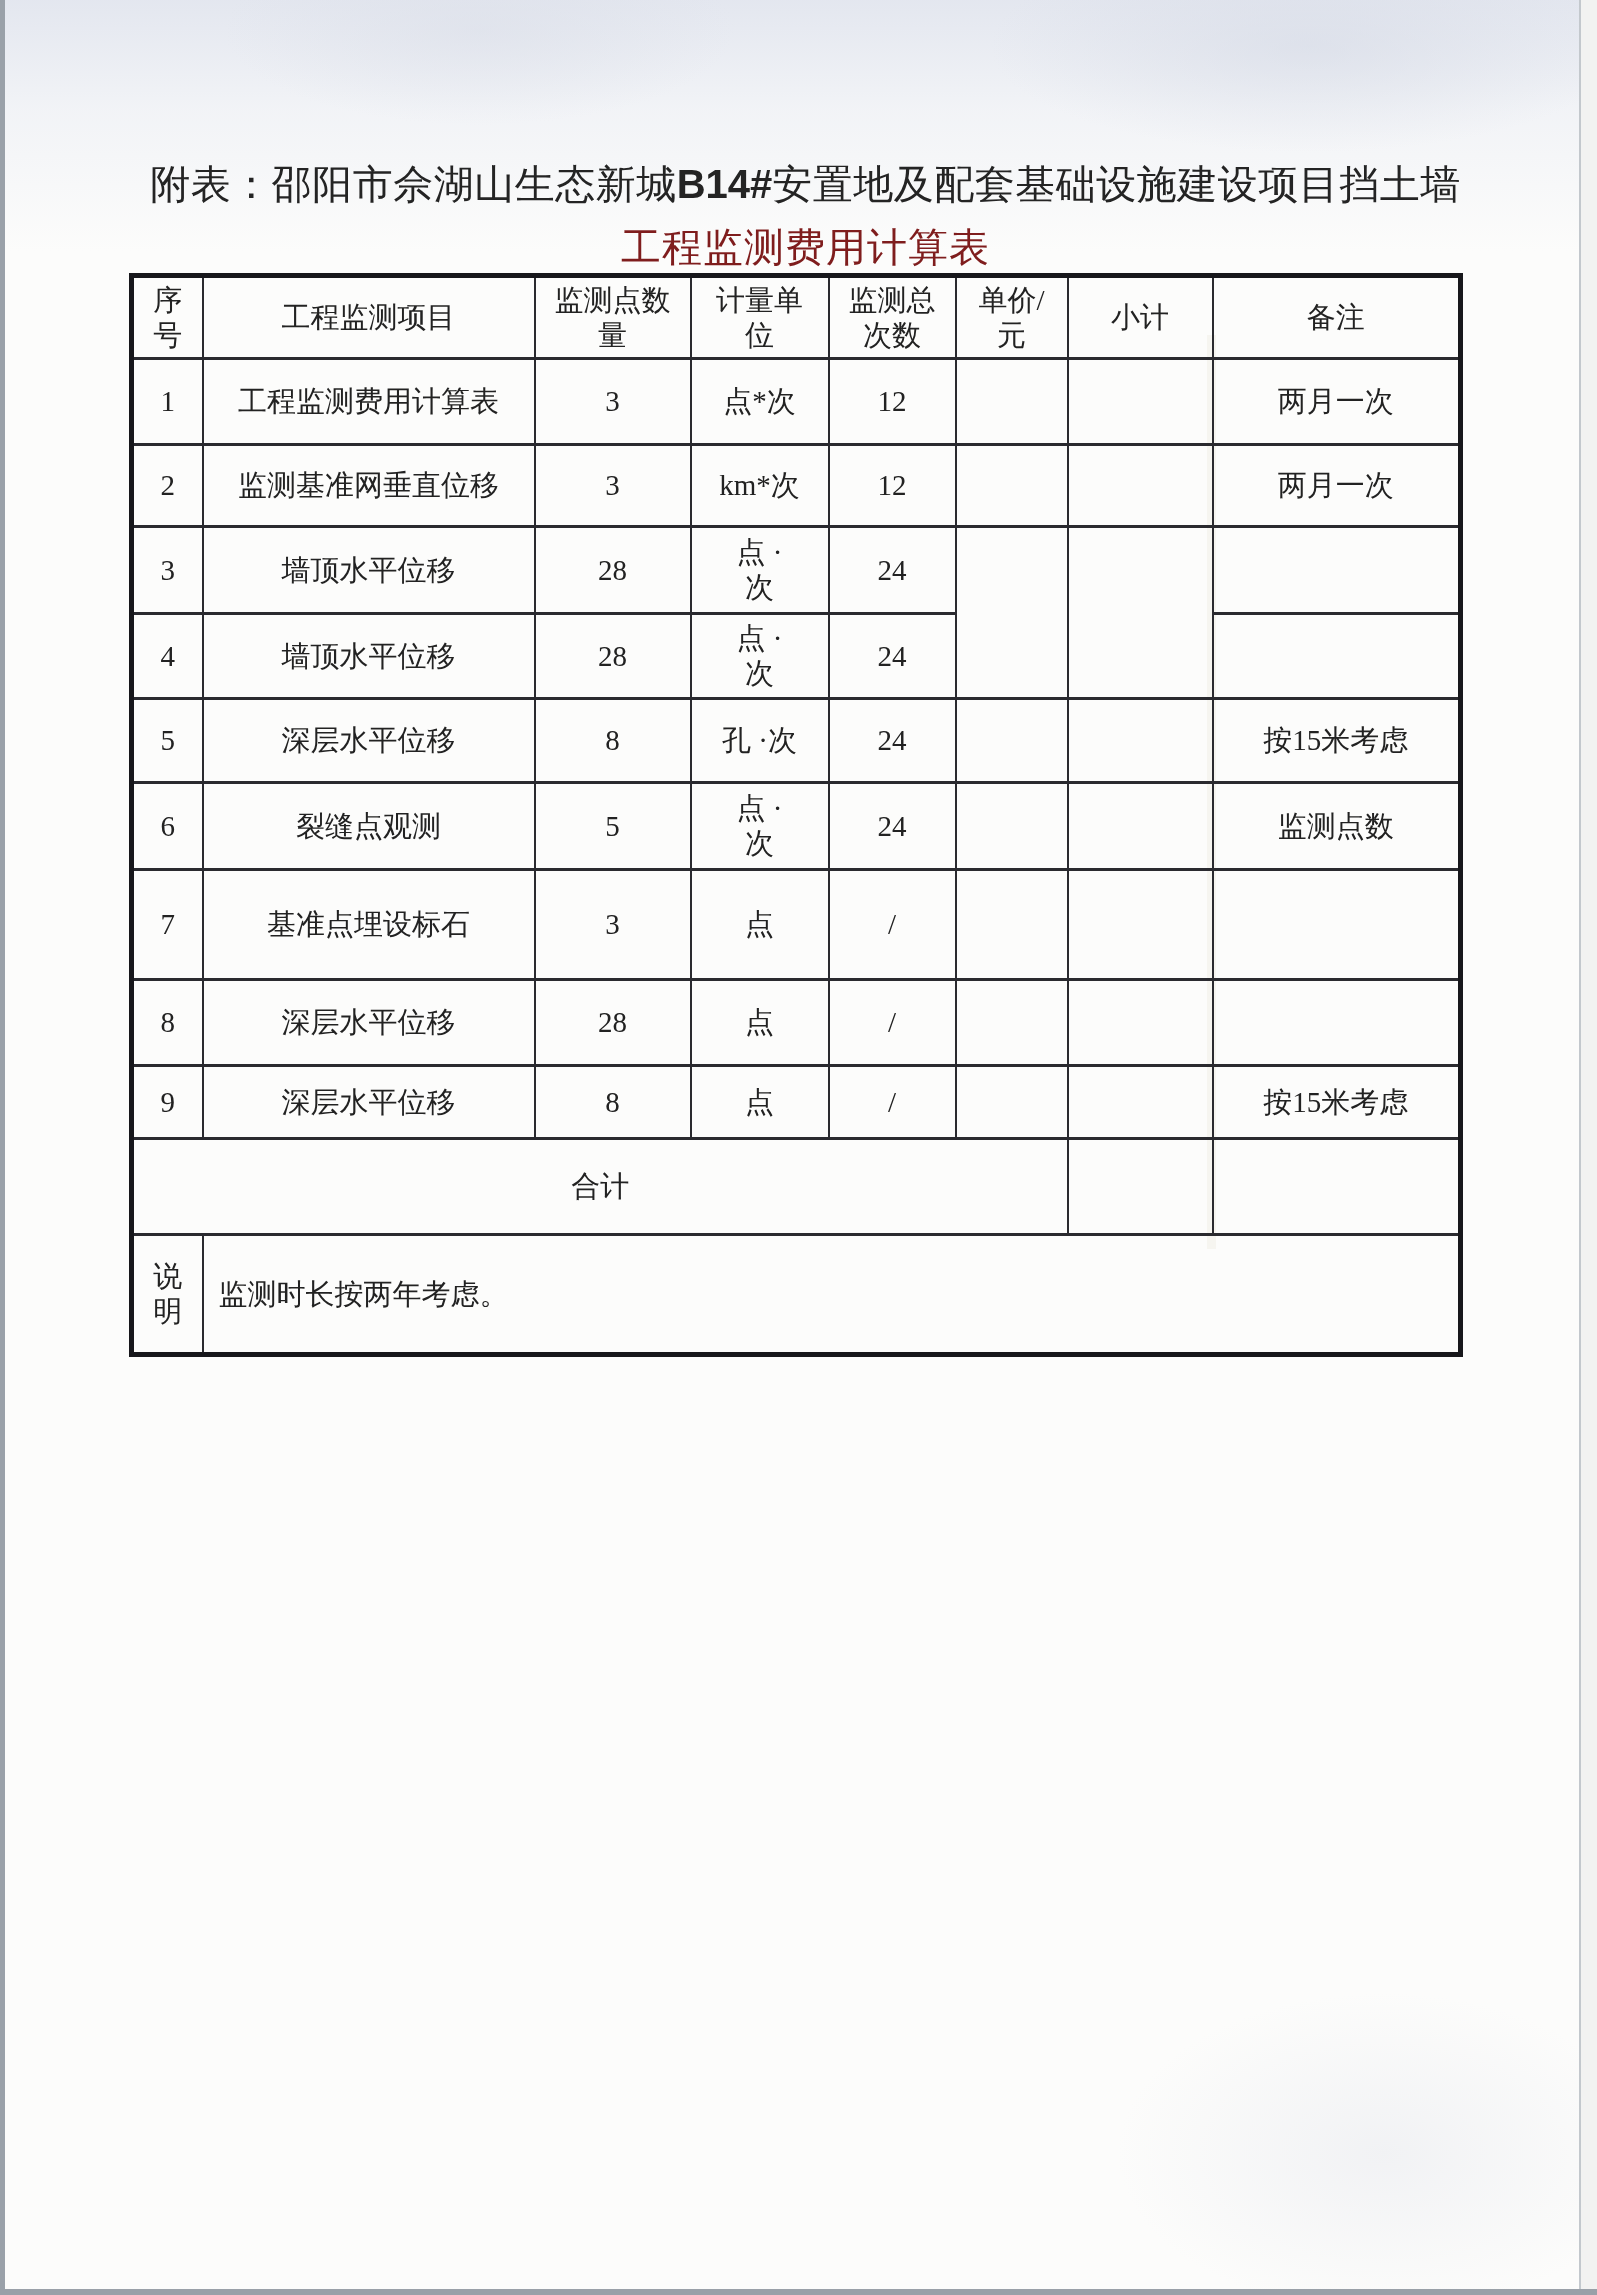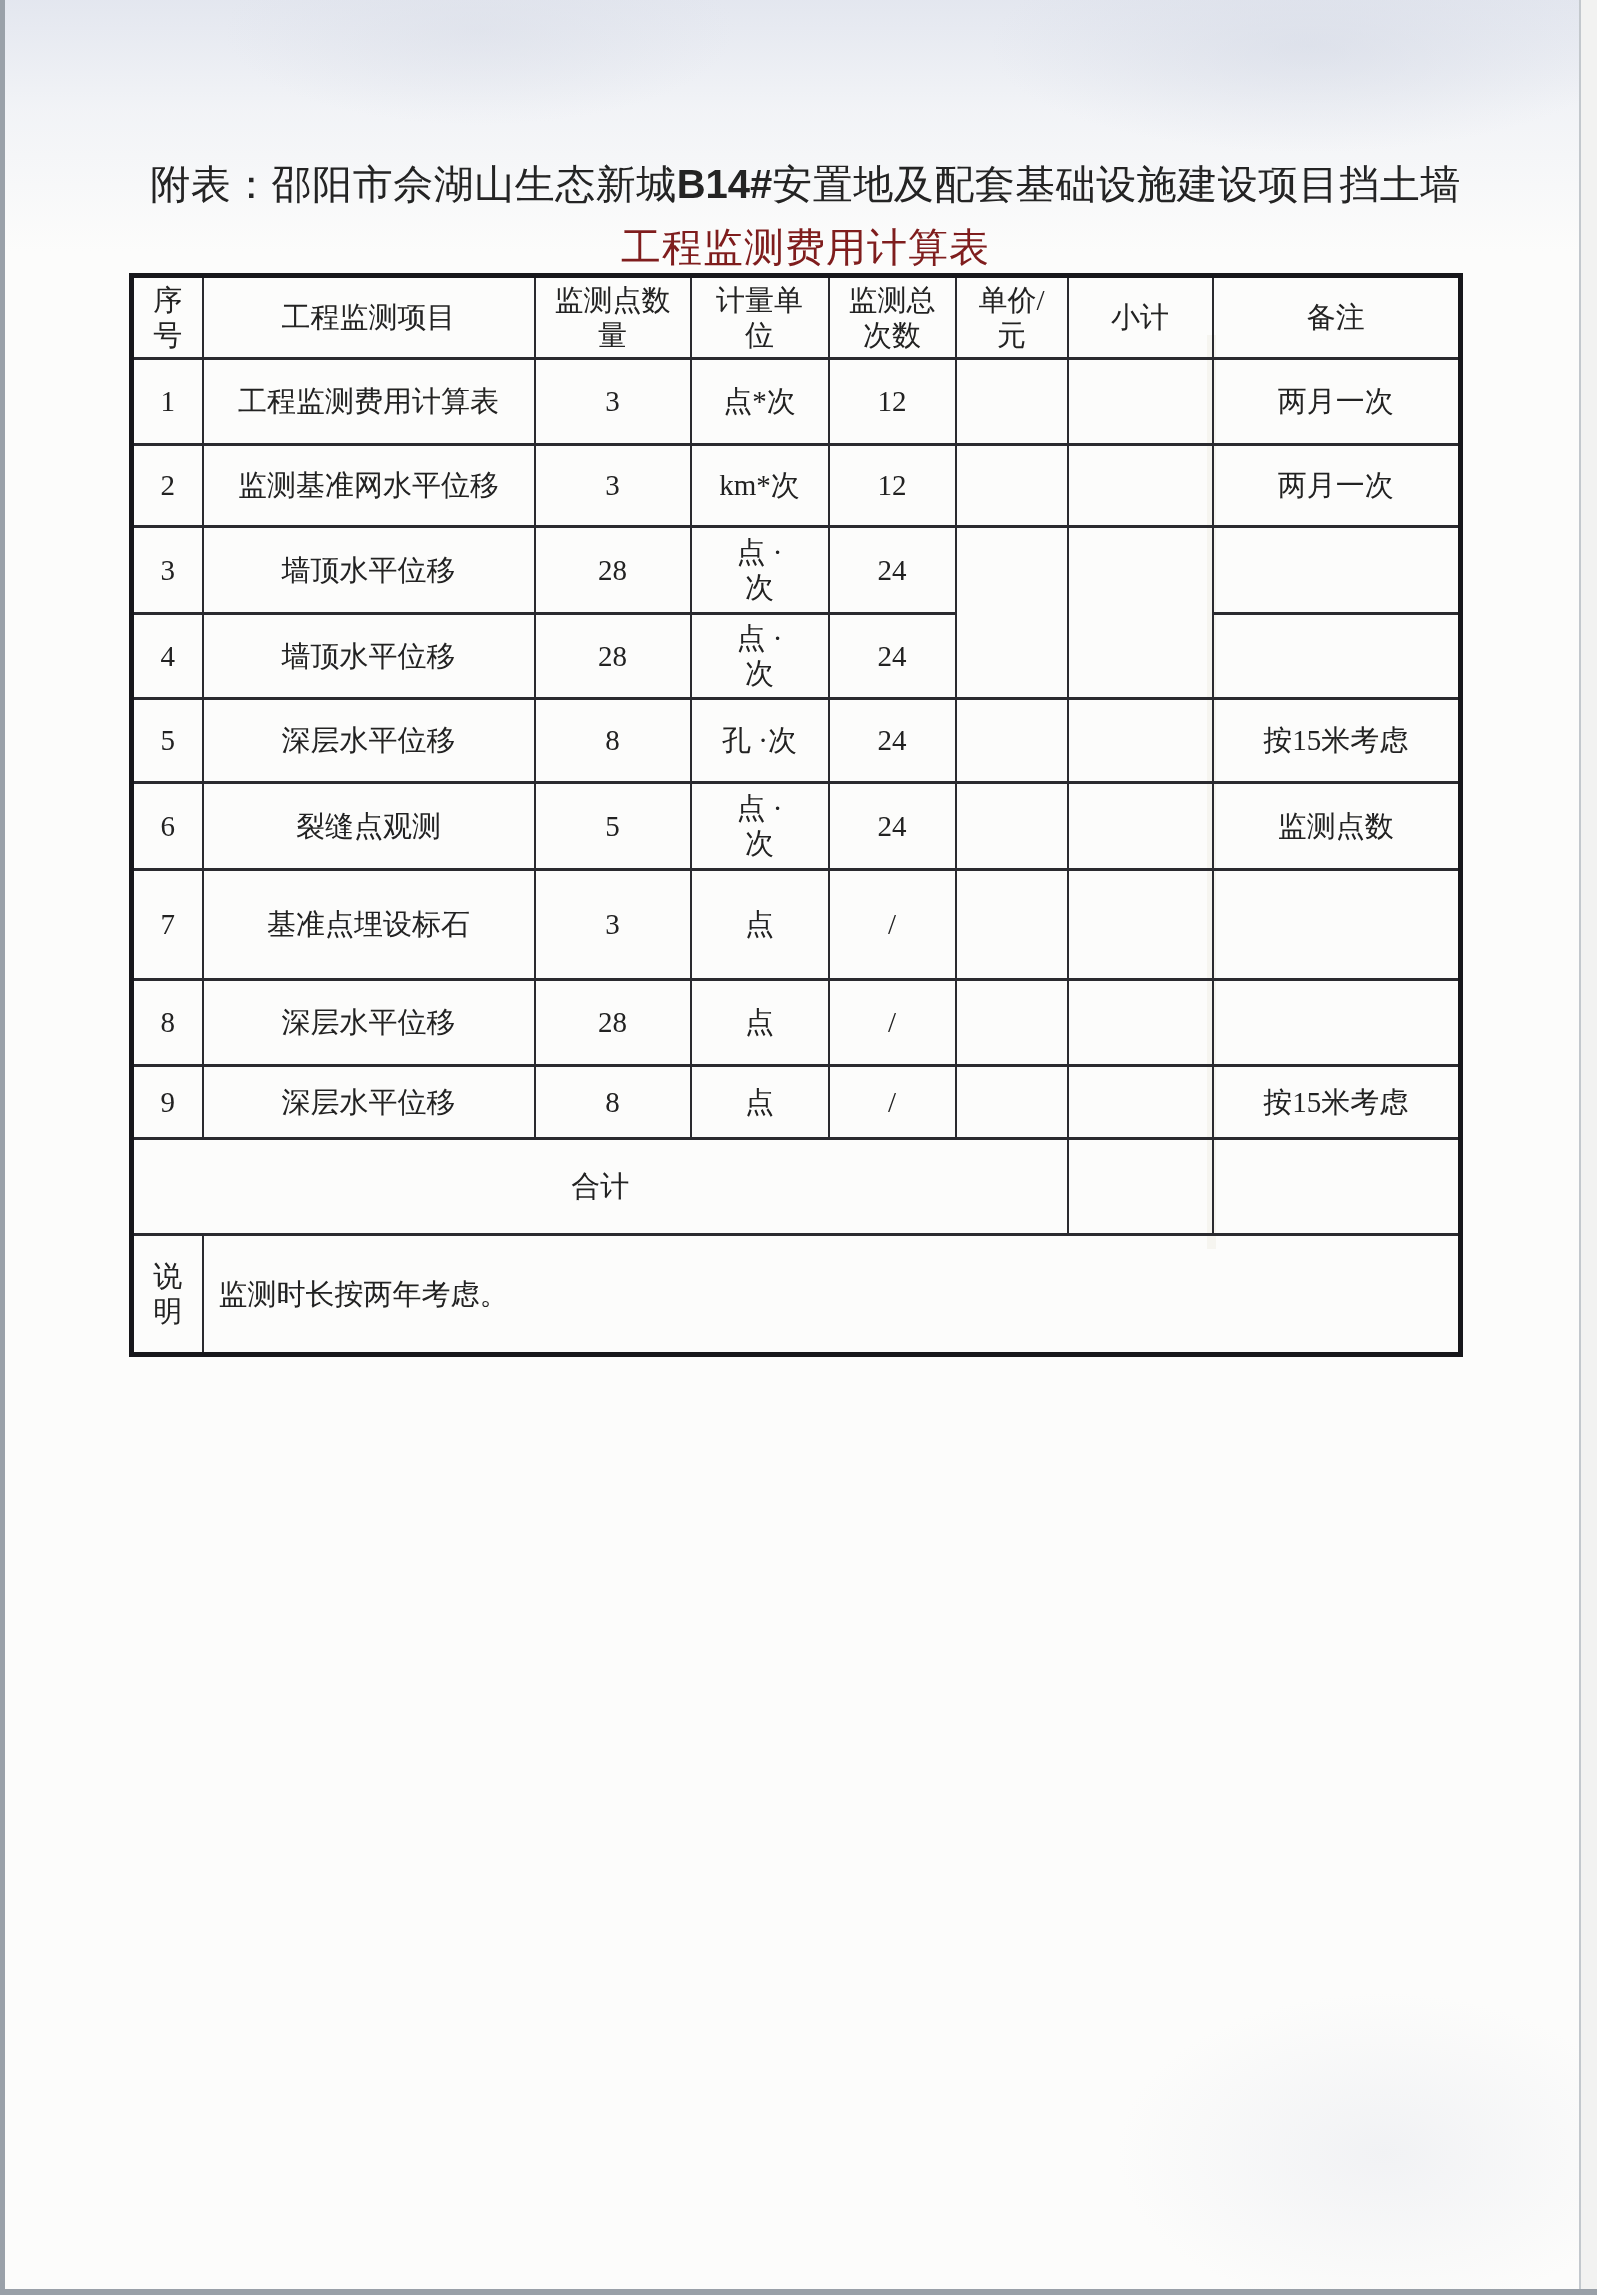--- a/index.html
+++ b/index.html
@@ -109,21 +109,21 @@
       <td>工程监测费用计算表</td>
       <td>3</td>
       <td>点*次</td>
       <td>12</td>
       <td></td>
       <td></td>
       <td>两月一次</td>
     </tr>
     <tr style="height:82px">
       <td>2</td>
-      <td>监测基准网水平位移</td>
+      <td>监测基准网垂直位移</td>
       <td>3</td>
       <td>km*次</td>
       <td>12</td>
       <td></td>
       <td></td>
       <td>两月一次</td>
     </tr>
     <tr style="height:87px">
       <td>3</td>
       <td>墙顶水平位移</td>

